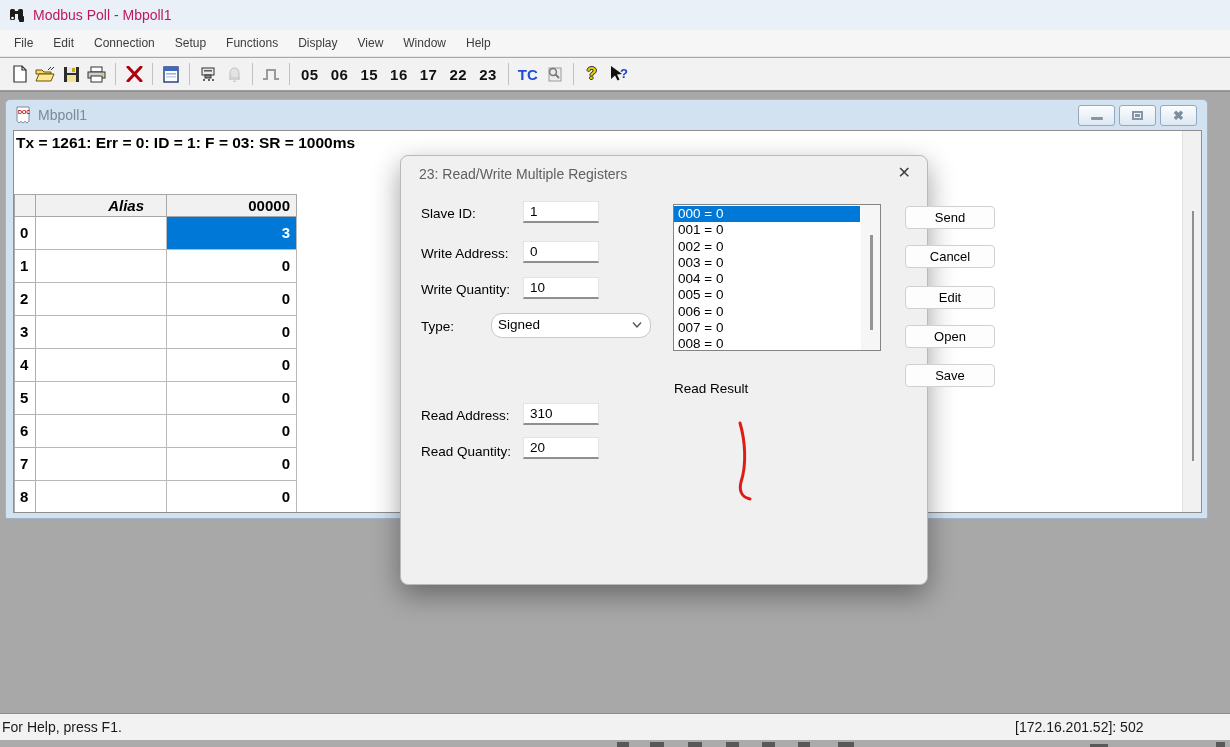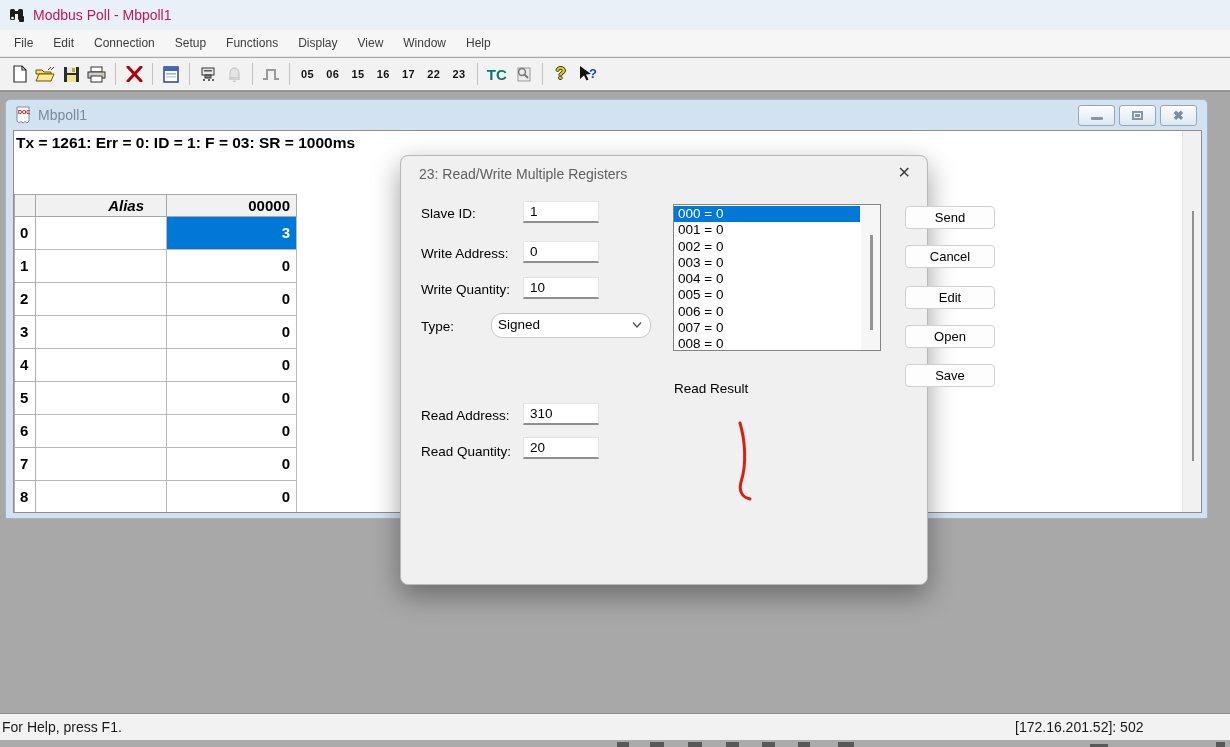--- a/index.html
+++ b/index.html
@@ -7,22 +7,22 @@
   .app { position:relative; width:1230px; height:747px; overflow:hidden; background:#a8a8a8; }
 
   
   .titlebar { position:absolute; left:0; top:0; width:1230px; height:30px; background:#e9f0f8; display:flex; align-items:center; padding-left:8px; }
   .titlebar .apptitle { margin-left:7px; font-size:14px; color:#be185d; }
   .menubar { position:absolute; left:0; top:30px; width:1230px; height:27px; background:#f6f6f6; border-bottom:1px solid #e6e6e6; display:flex; align-items:center; padding-left:4px; }
   .menu-item { font-size:12px; color:#3c3c3c; padding:4px 10px; }
   .toolbar { position:absolute; left:0; top:58px; width:1230px; height:33px; background:#f2f2f2; border-bottom:1px solid #9c9c9c; display:flex; align-items:center; padding-left:6px; }
   .tbtn { width:26px; height:26px; display:flex; align-items:center; justify-content:center; }
   .tsep { width:1px; height:22px; background:#c2c2c2; margin:0 5px; }
-  .fn-num { font-weight:bold; font-size:11px; color:#111; padding:0 6px; letter-spacing:0.5px; }
-  .tc-label { font-weight:bold; font-size:15px; color:#0f766e; padding:0 4px; }
+  .fn-num { font-weight:bold; font-size:15px; color:#111; padding:0 6px; letter-spacing:0.5px; }
+  .tc-label { font-weight:bold; font-size:15px; color:#1d4ed8; padding:0 4px; }
   .q-help { font-weight:bold; font-size:17px; color:#e7d000; text-shadow:-1px 0 #333,0 1px #333,1px 0 #333,0 -1px #333; }
 
   
   .workspace { position:absolute; left:0; top:91px; width:1230px; height:622px; background:#a8a8a8; border-top:1px solid #8f8f8f; }
   .mdi { position:absolute; left:5px; top:7px; width:1203px; height:420px; background:#d3e2f1; border:1px solid #9db4c9; border-radius:5px 5px 2px 2px; }
   .mdi-titlebar { position:absolute; left:0; top:0; width:100%; height:30px; display:flex; align-items:center; padding-left:9px; }
   .mdi-title { margin-left:7px; font-size:14px; color:#7c8a98; }
   .mdi-controls { position:absolute; right:10px; top:5px; display:flex; gap:4px; }
   .mdi-cbtn { width:37px; height:21px; border:1px solid #93a7bd; border-radius:3px; background:linear-gradient(#fcfdfe,#dde8f2); display:flex; align-items:center; justify-content:center; color:#6f7f8f; }
   .glyph-min { width:12px; height:3px; background:#8795a5; border-radius:1px; margin-top:6px; }

